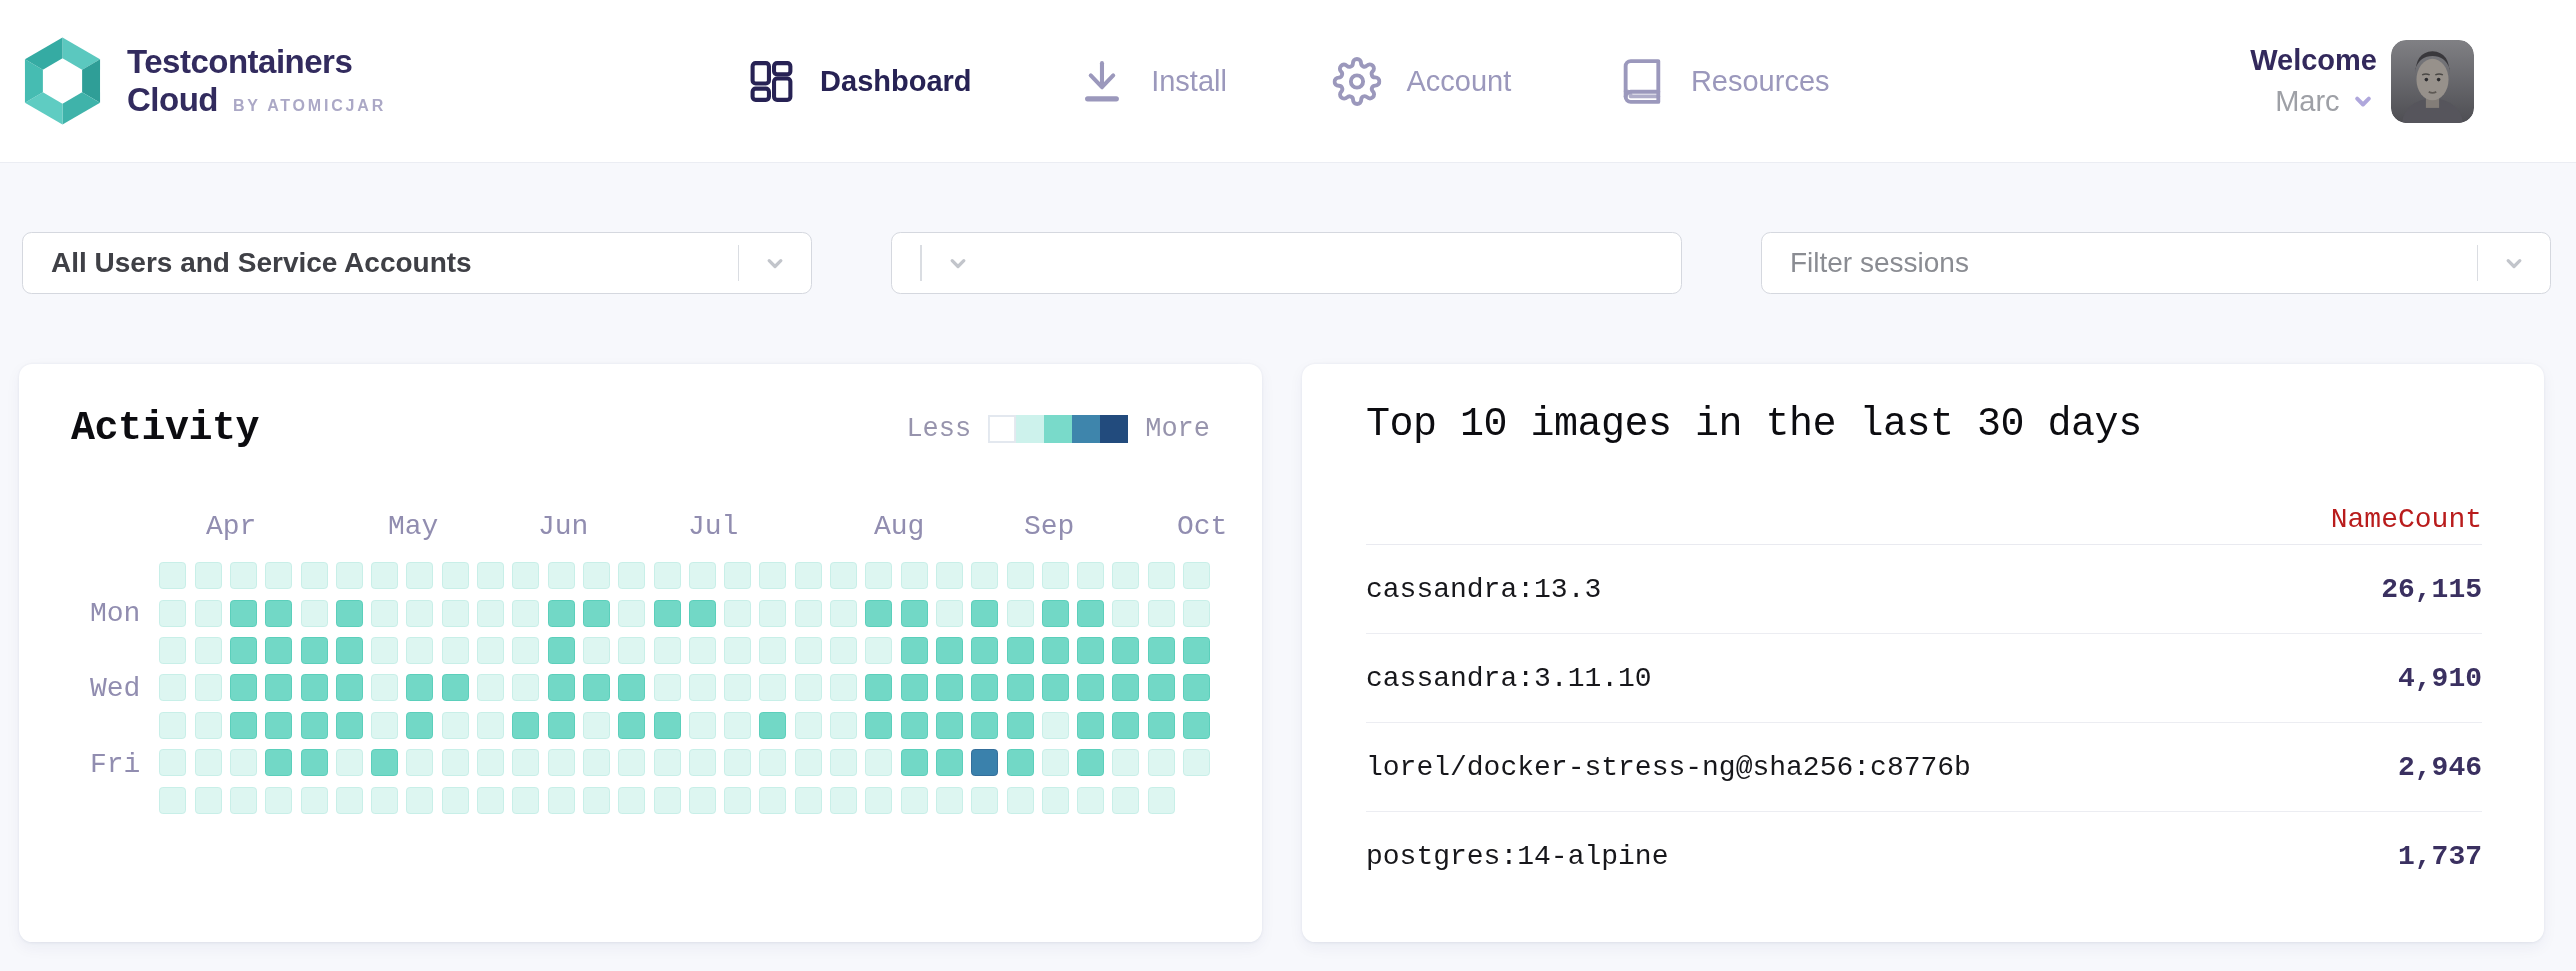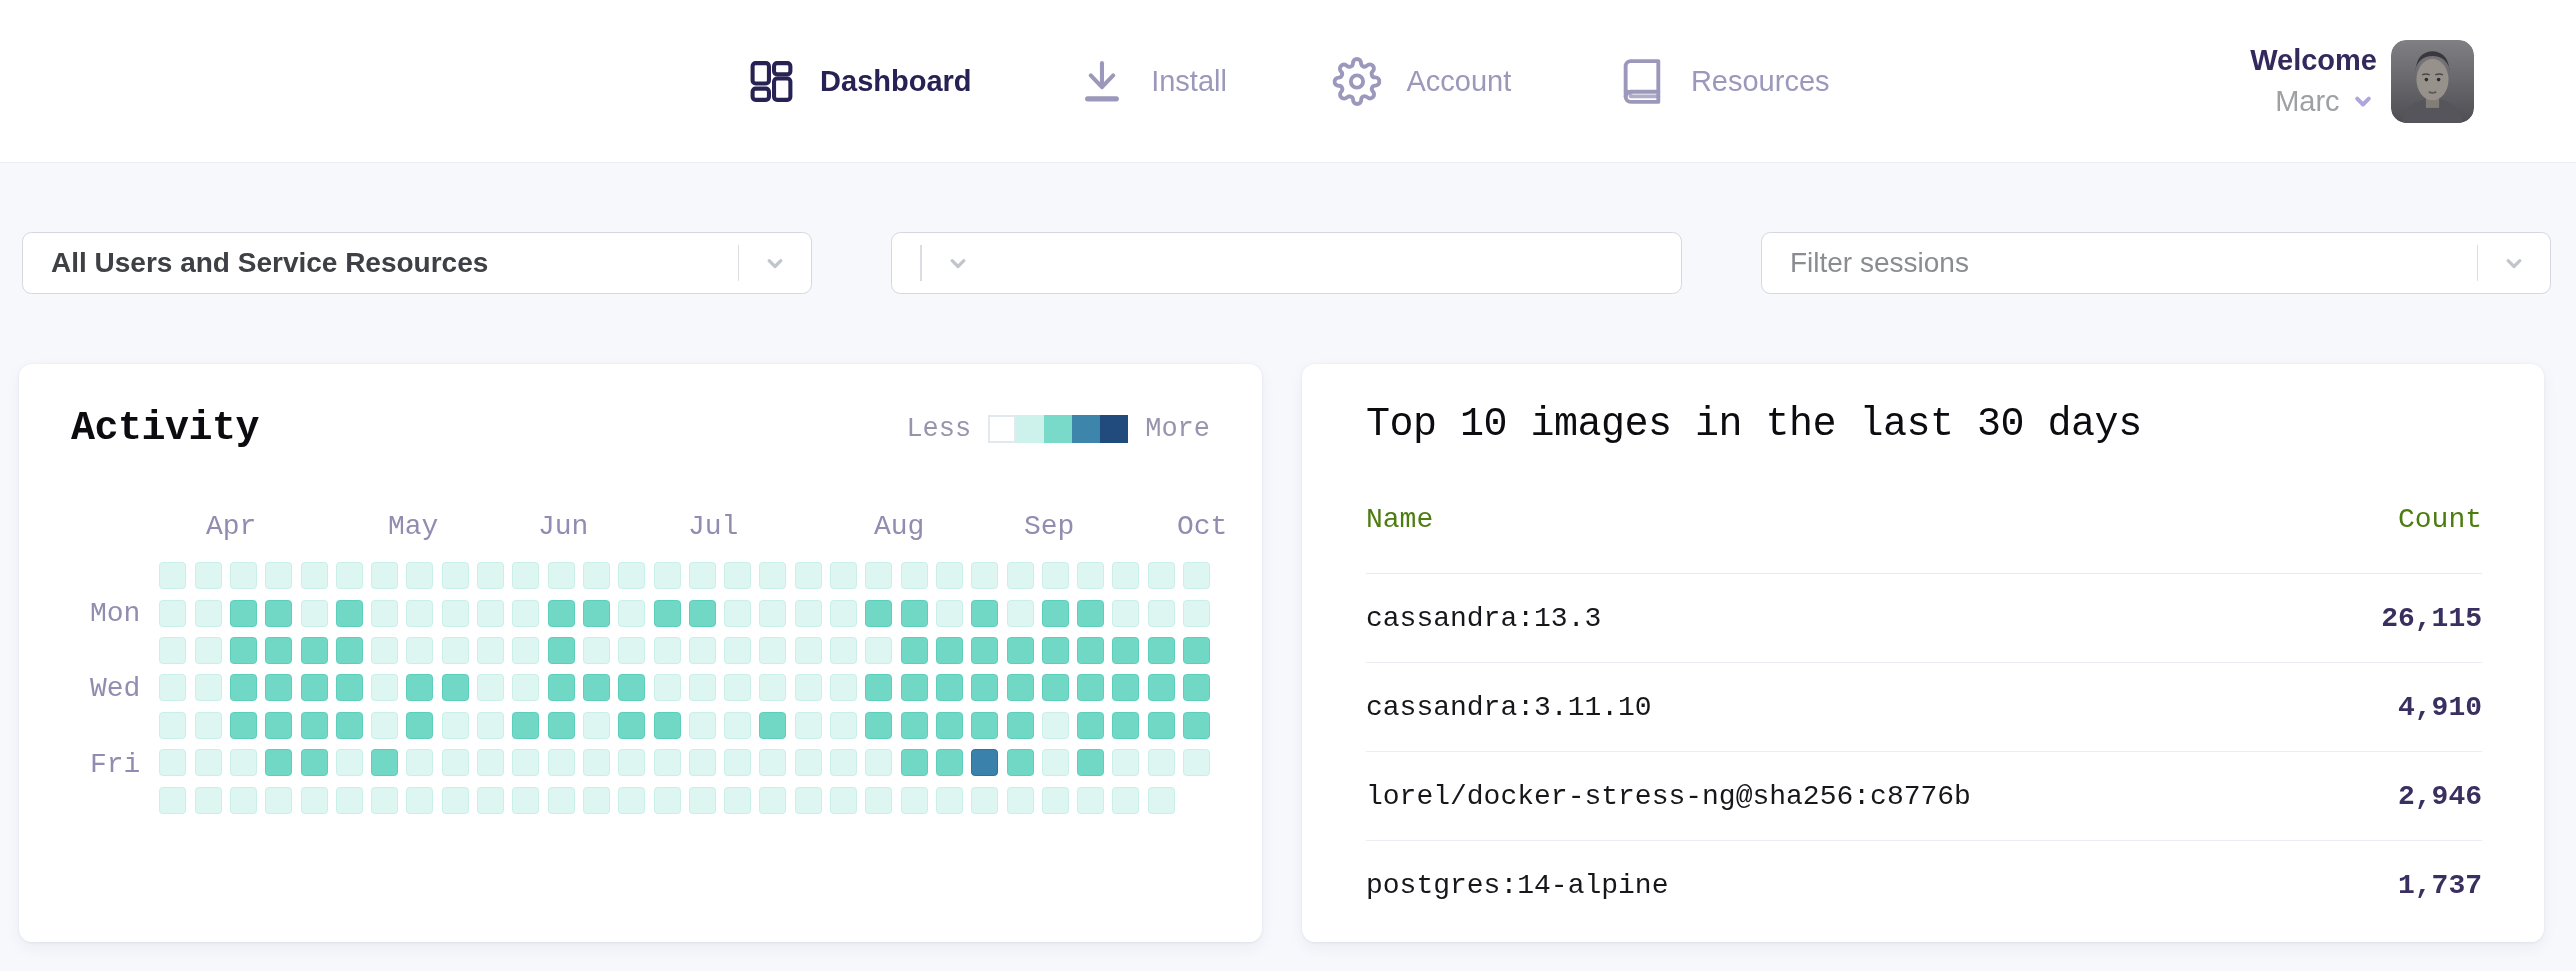--- a/index.html
+++ b/index.html
@@ -62,34 +62,51 @@
              column-gap:8.3px; row-gap:10.4px; }
   .hm-cell { border:1.9px solid transparent; border-radius:3.8px; }
   .lvl0 { visibility:hidden; }
   .lvl1 { background:#DDF6F1; border-color:#C8EFE8; }
   .lvl2 { background:#72D8C6; border-color:#5BCFBB; }
   .lvl3 { background:#3A81AC; border-color:#346F9B; }
 
   
   .card-top10 { width:1242px; padding:38px 62px 0 64px; }
   .top10-title { font-size:40px; font-weight:500; color:#0C0C10; letter-spacing:-0.5px; }
-  .tbl-head { display:flex; justify-content:space-between; margin-top:57px; padding-bottom:38px;
-              font-size:28px; color:#4d7c0f; border-bottom:1.9px solid #E9EAF0; }
+  .tbl-head { display:flex; justify-content:flex-end; margin-top:57px; padding-bottom:9px;
+              font-size:28px; color:#b91c1c; border-bottom:1.9px solid #E9EAF0; }
   .tbl-row { display:flex; justify-content:space-between; align-items:center; height:89px;
              border-bottom:1.9px solid #ECEDF2; font-size:28px; }
   .tbl-row:last-child { border-bottom:none; }
   .tbl-name { color:#17171B; }
   .tbl-count { color:#3A3060; font-weight:700; }
 </style>
 </head>
 <body>
 
 <div class="page">
 
   <header class="header">
+    <div class="brand">
+      <svg class="brand-logo" viewBox="0 0 88 98">
+        <polygon points="44,3 83.8,26 64.8,37 44,25" fill="#5BC8BF"></polygon>
+        <polygon points="83.8,26 83.8,72 64.8,61 64.8,37" fill="#2F9E97"></polygon>
+        <polygon points="83.8,72 44,95 44,73 64.8,61" fill="#3FB3AA"></polygon>
+        <polygon points="44,95 4.2,72 23.2,61 44,73" fill="#5FCCC2"></polygon>
+        <polygon points="4.2,72 4.2,26 23.2,37 23.2,61" fill="#46BCB2"></polygon>
+        <polygon points="4.2,26 44,3 44,25 23.2,37" fill="#35ABA3"></polygon>
+      </svg>
+      <div class="brand-text">
+        <div class="brand-line1">Testcontainers</div>
+        <div class="brand-row">
+          <span class="brand-line2">Cloud</span>
+          <span class="brand-byline">BY ATOMICJAR</span>
+        </div>
+      </div>
+    </div>
 
     <nav class="main-nav">
       <a class="nav-item active">
         <svg class="nav-icon" viewBox="0 0 24 24" fill="none" stroke="currentColor" stroke-width="2">
           <rect x="3" y="3" width="8" height="10" rx="1.5"></rect>
           <rect x="3" y="15.5" width="8" height="5.5" rx="1.5"></rect>
           <rect x="13.5" y="3" width="8" height="5.5" rx="1.5"></rect>
           <rect x="13.5" y="10.5" width="8" height="10.5" rx="1.5"></rect>
         </svg>
         <span>Dashboard</span>
@@ -150,21 +167,21 @@
           <path d="M33,37 Q37,35 41,37" stroke="#4A4845" stroke-width="1.6" fill="none"></path>
           <path d="M47,37 Q51,35 55,37" stroke="#4A4845" stroke-width="1.6" fill="none"></path>
           <path d="M40,55 Q44,57 48,55" stroke="#5E5954" stroke-width="1.8" fill="none"></path>
         </g>
       </svg>
     </div>
   </header>
 
   <div class="filters">
     <div class="filter-box">
-      <span class="filter-value">All Users and Service Resources</span>
+      <span class="filter-value">All Users and Service Accounts</span>
       <span class="filter-divider"></span>
       <span class="filter-caret">
         <svg width="28" height="28" viewBox="0 0 24 24" fill="none" stroke="#C2C5CB" stroke-width="2.8" stroke-linecap="round" stroke-linejoin="round">
           <polyline points="7,10 12,15 17,10"></polyline>
         </svg>
       </span>
     </div>
     <div class="filter-box">
       <span class="filter-divider"></span>
       <span class="filter-caret">

